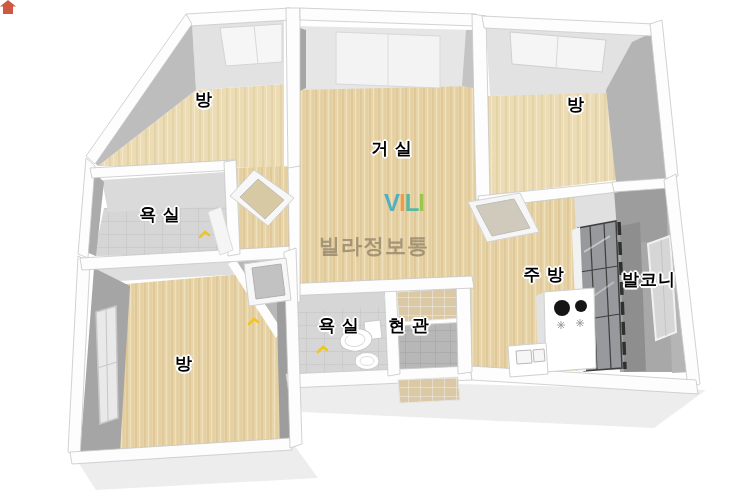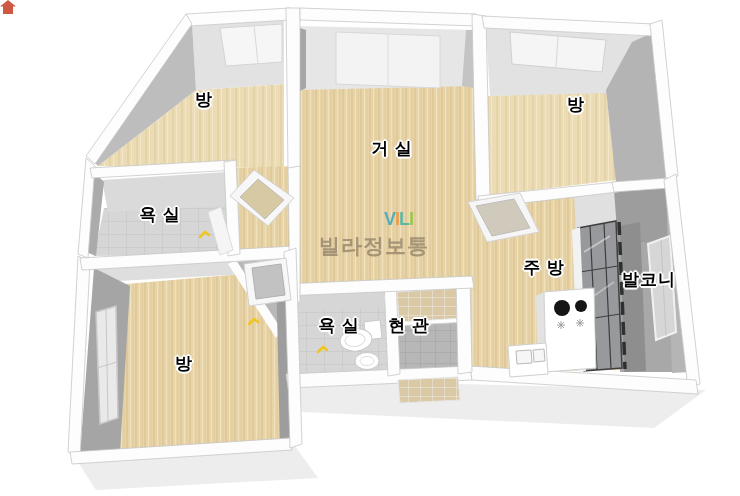--- a/index.html
+++ b/index.html
@@ -15,22 +15,22 @@
     letter-spacing:1px;white-space:nowrap;
     text-shadow:-2px 0 #fff,2px 0 #fff,0 -2px #fff,0 2px #fff,
                 -1px -1px #fff,1px -1px #fff,1px 1px #fff,-1px 1px #fff,0 0 3px #fff;
   }
   .wm-text{
     position:absolute;left:374px;top:246px;transform:translate(-50%,-50%);
     font-size:21px;font-weight:700;letter-spacing:1px;white-space:nowrap;
     color:rgba(124,109,87,0.60);
   }
   .wm-logo{
-    position:absolute;left:384px;top:204px;height:30px;
-    font-size:18px;font-weight:800;letter-spacing:-1px;line-height:30px;
+    position:absolute;left:384px;top:188px;height:30px;
+    font-size:24px;font-weight:800;letter-spacing:-1px;line-height:30px;
     opacity:.85;white-space:nowrap;
   }
   .wm-logo .lg0{color:#3aa9c4;}
   .wm-logo .lg1{color:#f0933c;}
   .wm-logo .lg2{color:#43b5a0;}
   .wm-logo .lg3{color:#8cc63f;}
   .house-ico{position:absolute;left:428px;top:197px;}
 </style>
 </head>
 <body>
@@ -207,16 +207,16 @@
 </svg>
 <div class="wm-text">빌라정보통</div>
 
 <div class="room-label" style="left:204px;top:99px">방</div>
 <div class="room-label" style="left:392px;top:148px">거 실</div>
 <div class="room-label" style="left:576px;top:104px">방</div>
 <div class="room-label" style="left:160px;top:214px">욕 실</div>
 <div class="room-label" style="left:184px;top:363px">방</div>
 <div class="room-label" style="left:339px;top:325px">욕 실</div>
 <div class="room-label" style="left:409px;top:325px">현 관</div>
-<div class="room-label" style="left:544px;top:267px">주 방</div>
+<div class="room-label" style="left:544px;top:274px">주 방</div>
 <div class="room-label" style="left:649px;top:279px">발코니</div>
 
 </div>
 
 </body></html>

